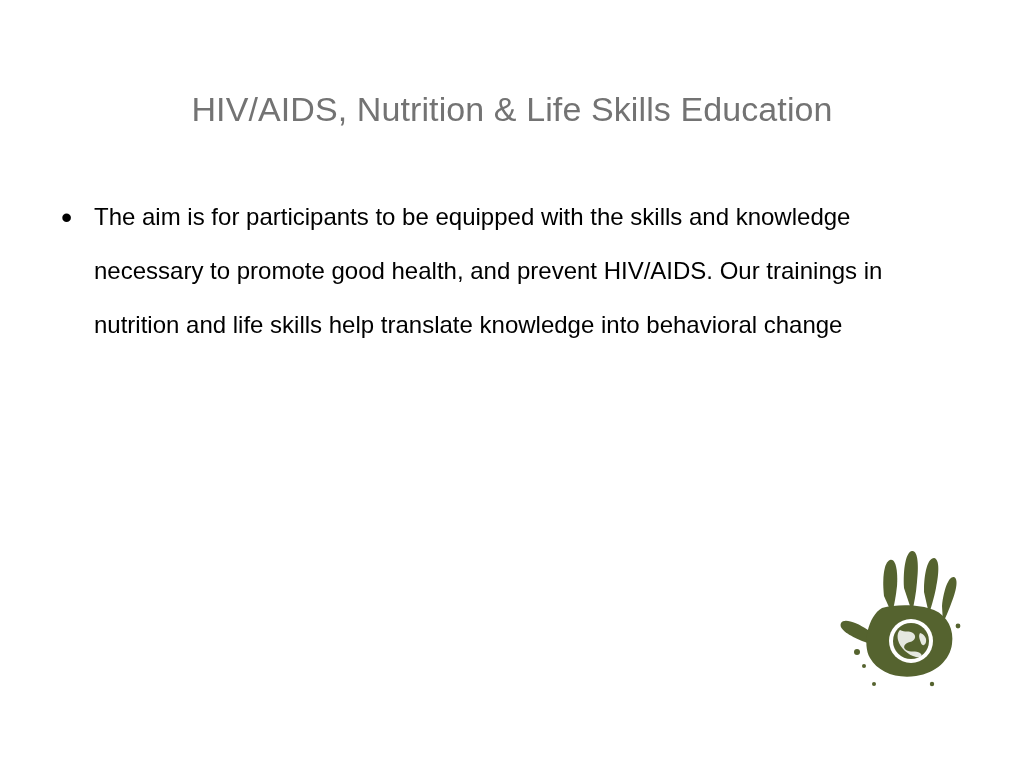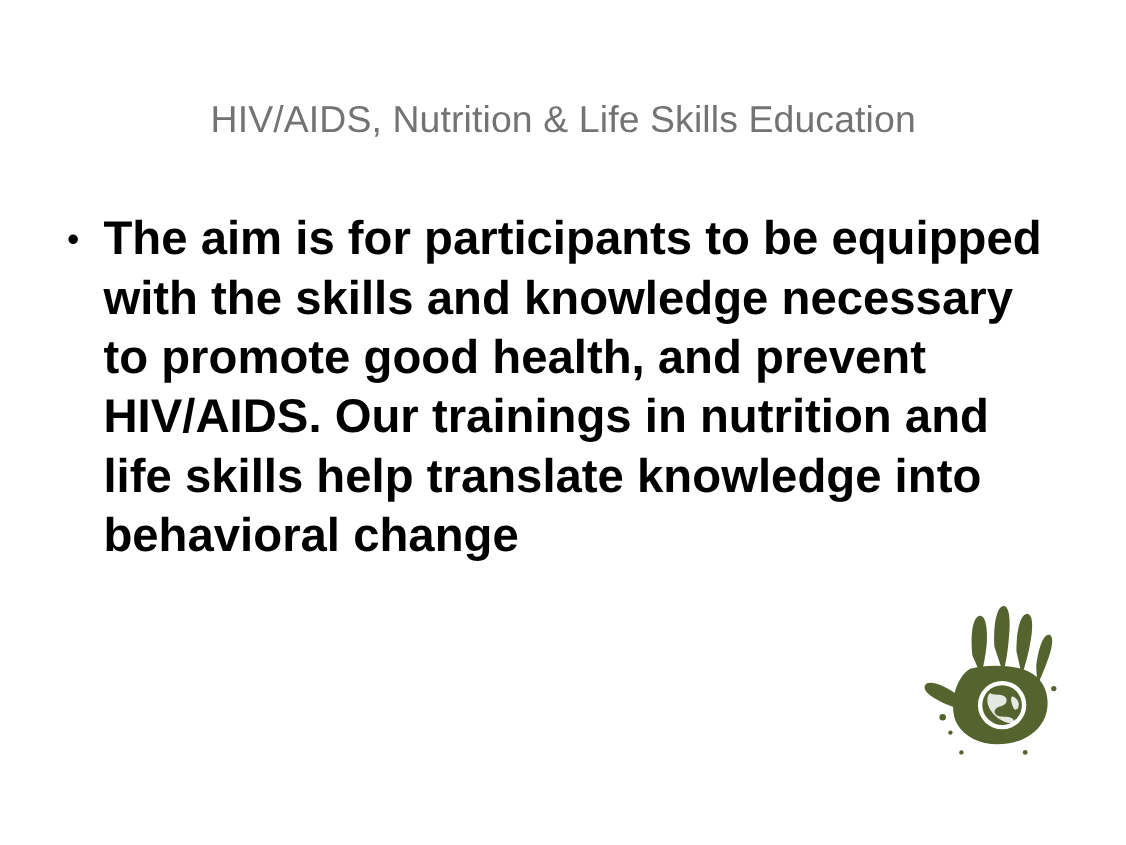--- a/index.html
+++ b/index.html
@@ -48,25 +48,24 @@
     width: 42px;
     font-size: 32px;
     line-height: 54px;
     color: #000000;
     text-align: left;
     padding-left: 9px;
     box-sizing: border-box;
   }
   .bullet-text {
     flex: 1 1 auto;
-    font-size: 43px;
+    font-size: 24px;
     line-height: 54px;
     color: #000000;
     max-width: 870px;
-    font-weight: bold;
   }
   .handprint {
     position: absolute;
     left: 812px;
     top: 534px;
     width: 172px;
     height: 172px;
   }
 </style>
 </head>

